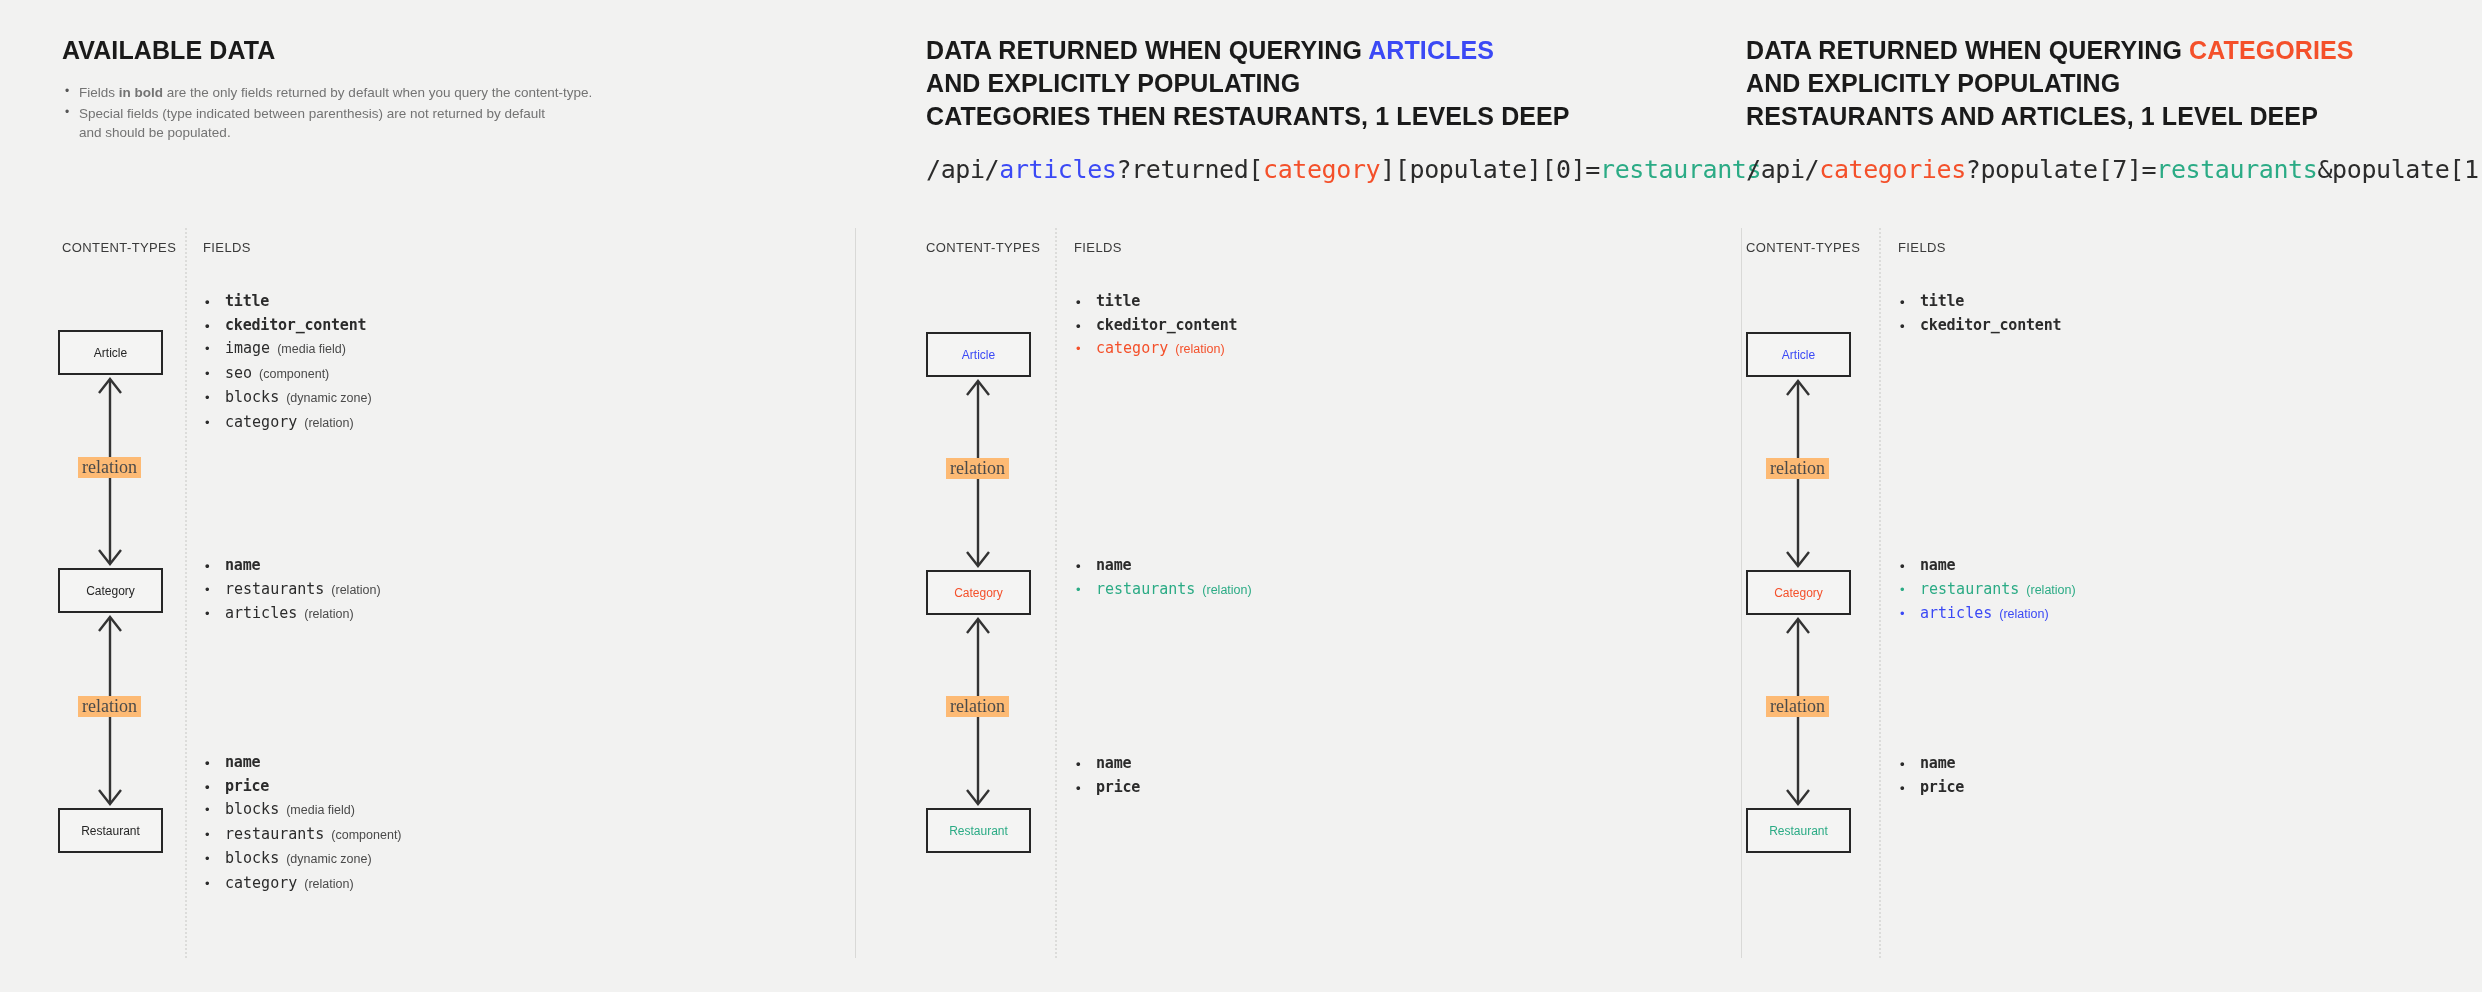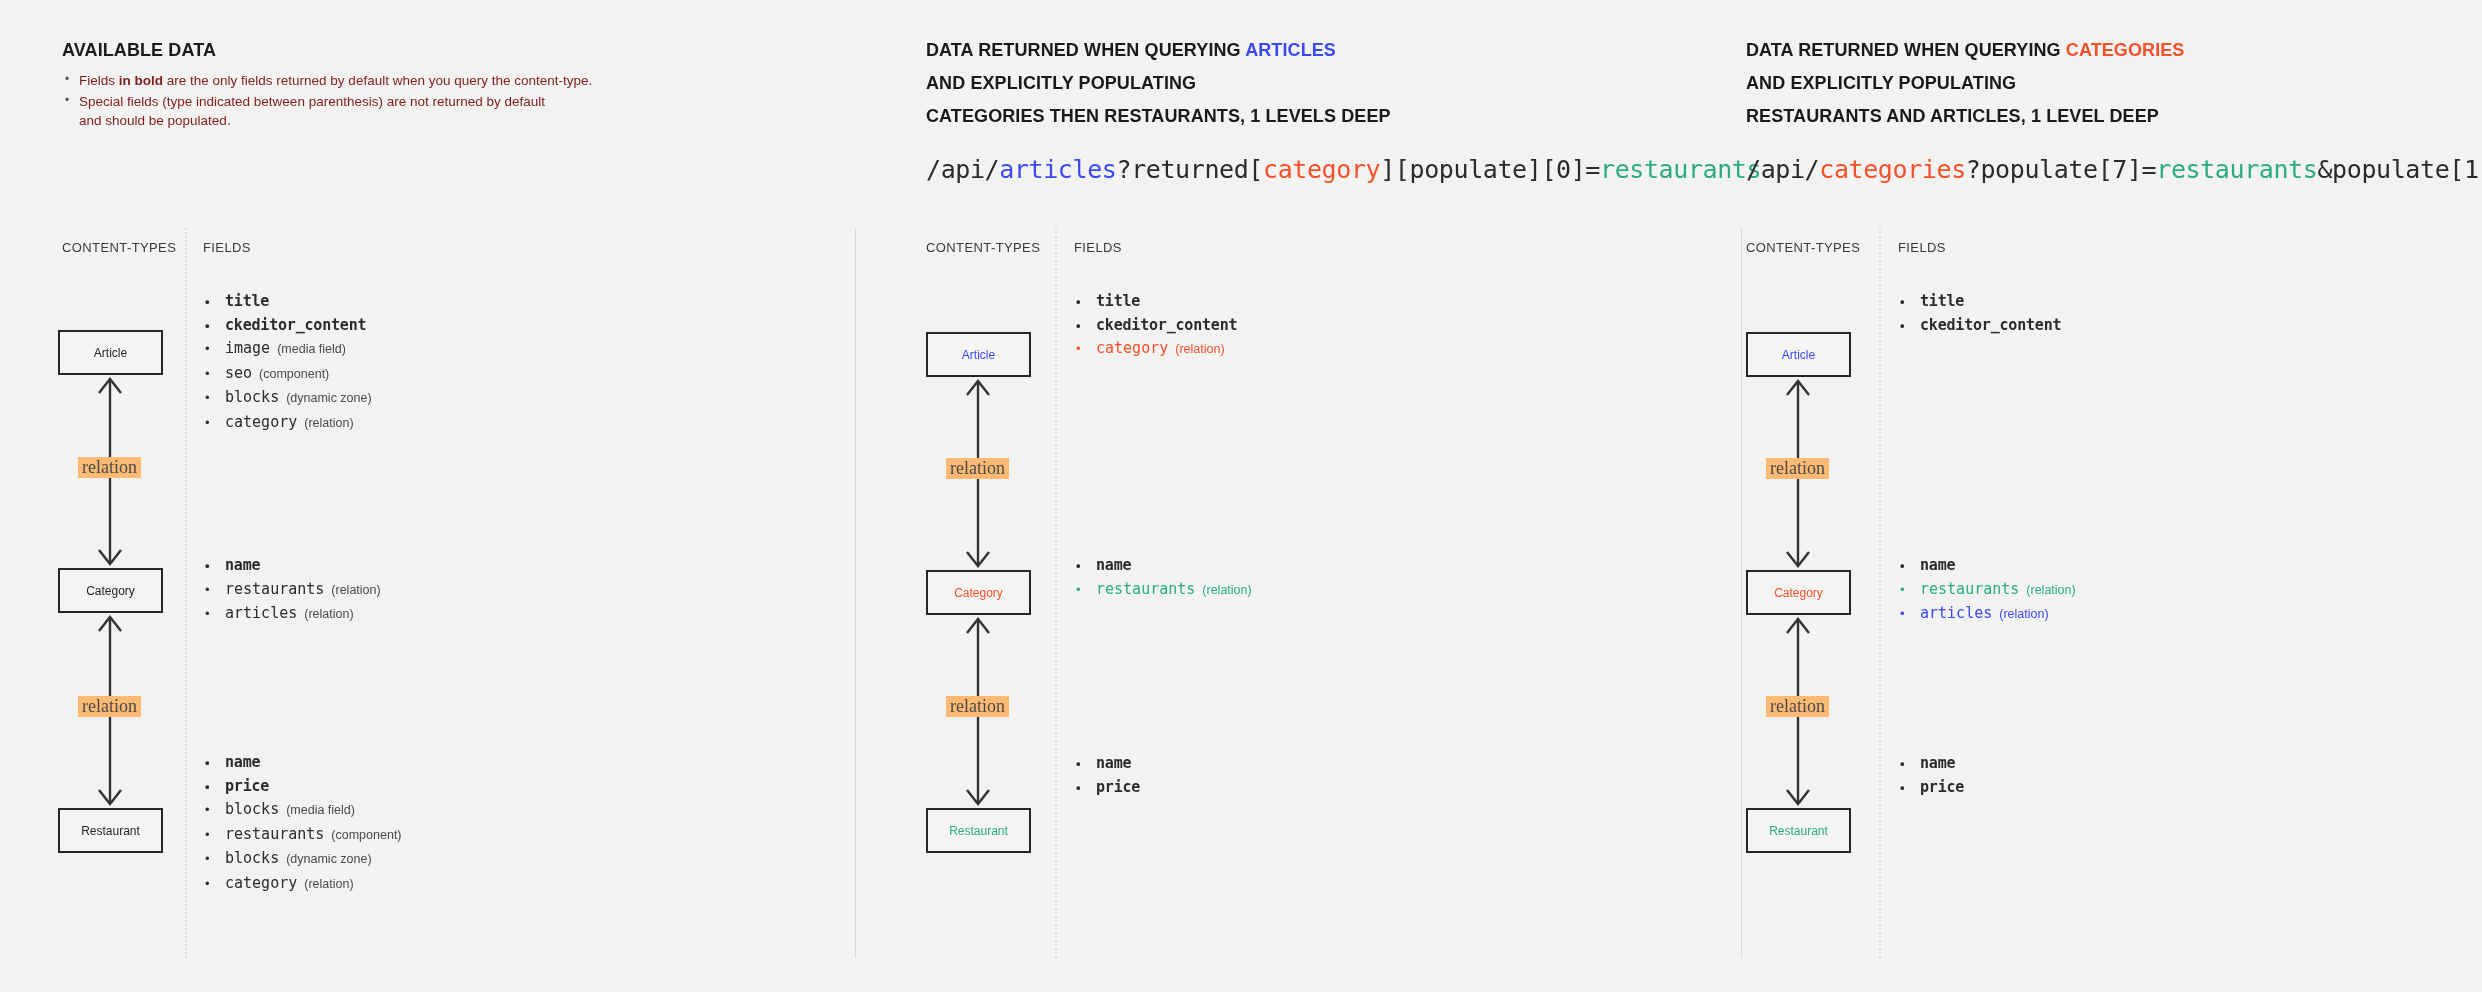--- a/index.html
+++ b/index.html
@@ -45,38 +45,38 @@
   
   .head {
     position: absolute;
     left: 62px;
     top: 34px;
     width: 800px;
   }
   .panel-2 .head, .panel-3 .head { left: 70px; }
 
   .head-title {
-    font-size: 18px;
+    font-size: 25px;
     font-weight: bold;
     letter-spacing: 0.1px;
     line-height: 33px;
     color: #1a1a1a;
     margin: 0;
     white-space: nowrap;
   }
   .head-title .hl-blue  { color: #3b49f5; }
   .head-title .hl-red   { color: #f4502a; }
 
   .bullets {
-    margin: 4px 0 0 0;
+    margin: 16px 0 0 0;
     padding: 0;
     list-style: none;
     font-size: 13.5px;
     line-height: 19px;
-    color: #7f1d1d;
+    color: #737373;
   }
   .bullets li {
     position: relative;
     padding-left: 17px;
     margin-bottom: 2px;
   }
   .bullets li::before {
     content: "\2022";
     position: absolute;
     left: 3px;

